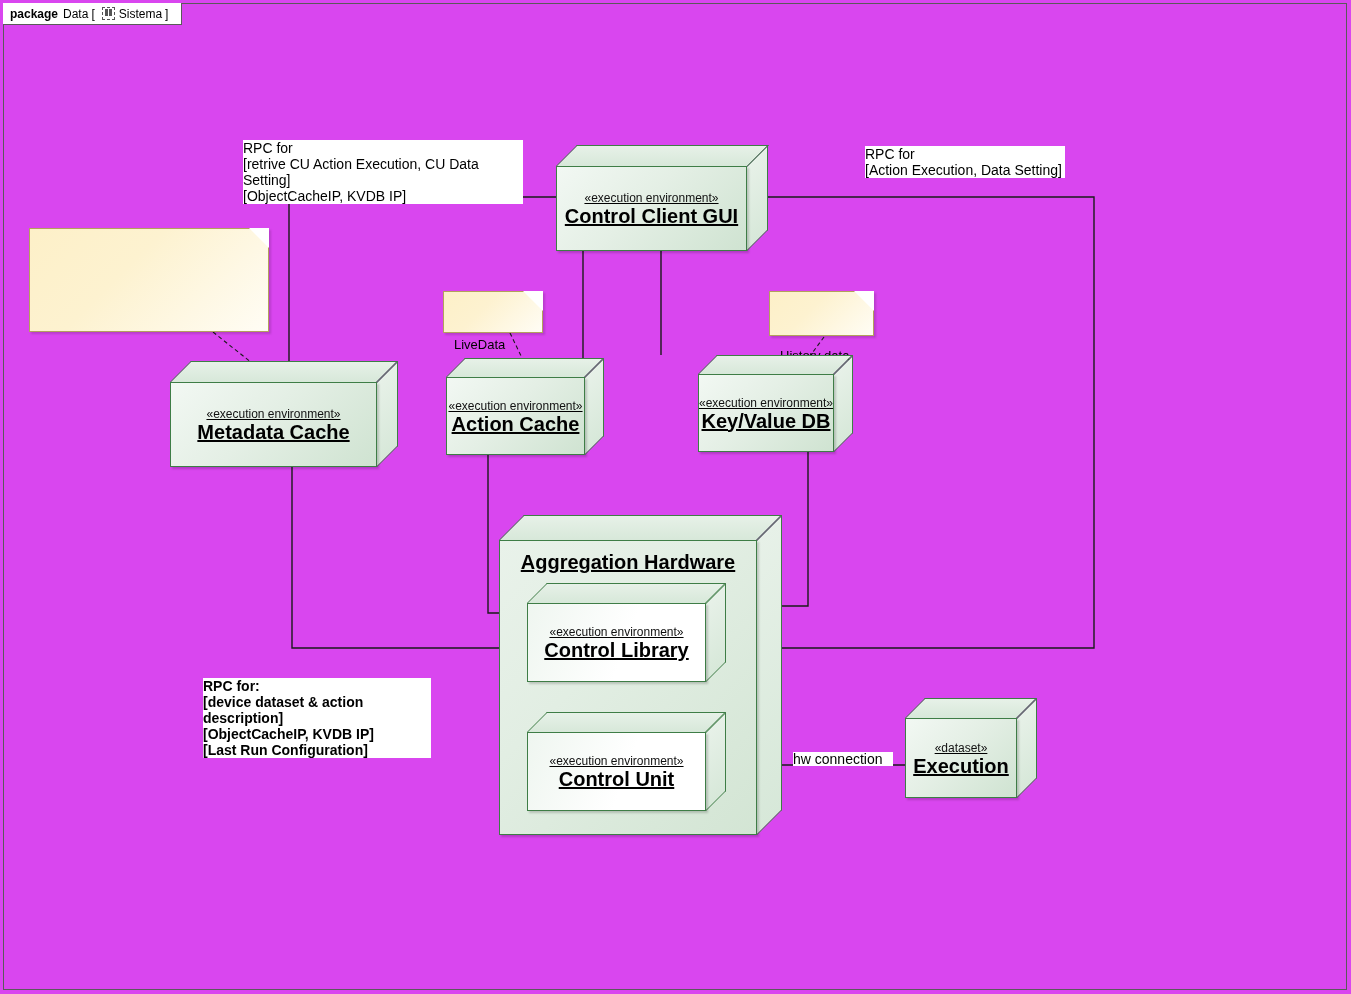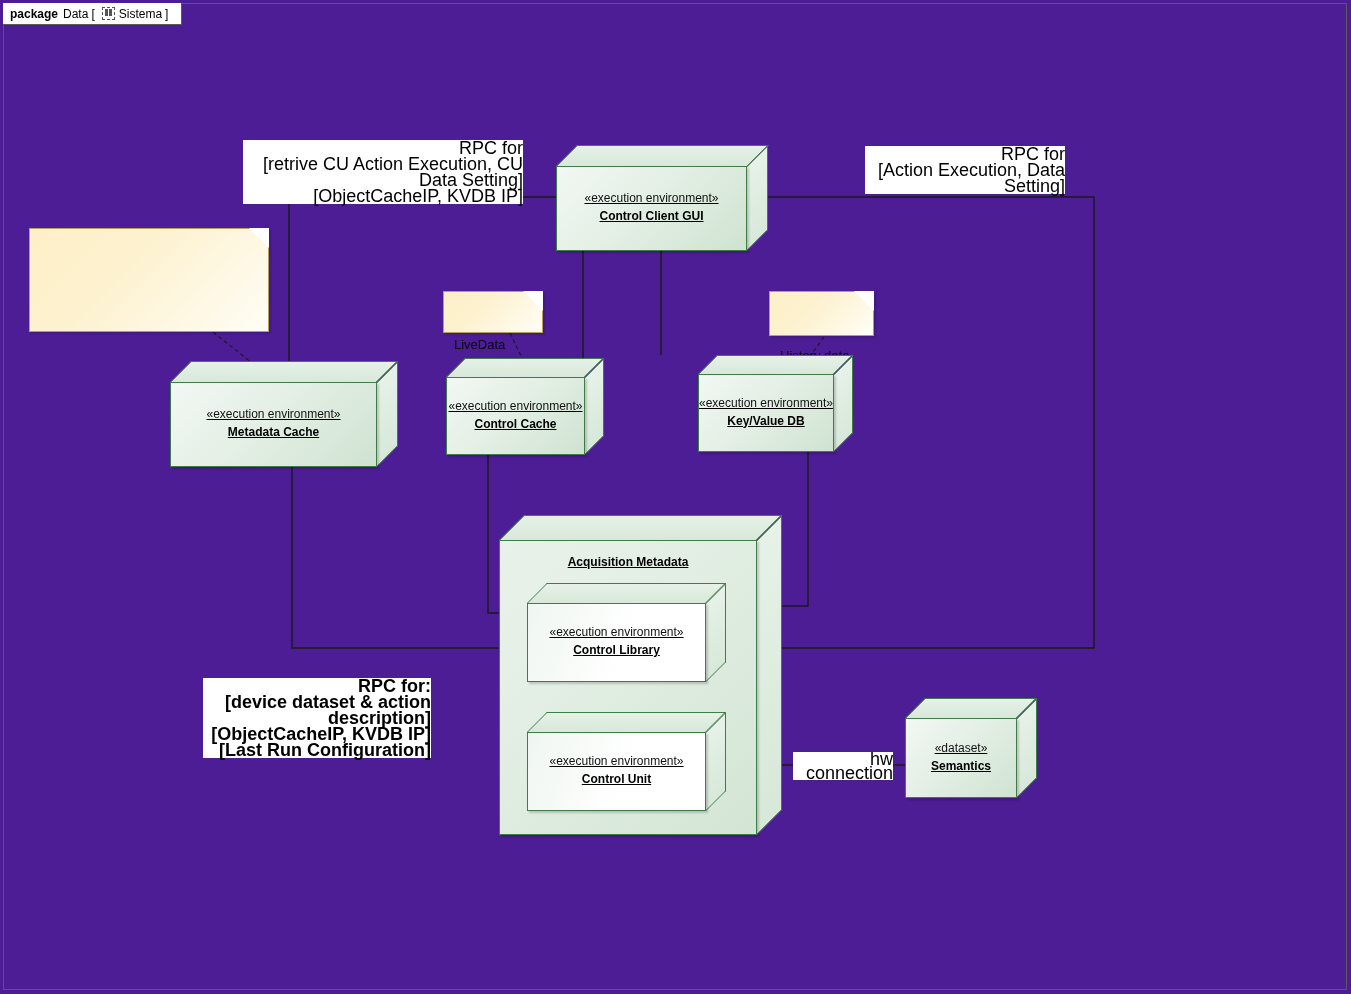--- a/index.html
+++ b/index.html
@@ -7,21 +7,21 @@
     padding: 0;
     background: #ffffff;
   }
   body {
     font-family: "Liberation Sans", sans-serif;
   }
   #canvas {
     position: relative;
     width: 1351px;
     height: 994px;
-    background: #4c1d95;
+    background: #d946ef;
     overflow: hidden;
   }
   .frame {
     position: absolute;
     left: 3px;
     top: 3px;
     width: 1344px;
     height: 987px;
     border: 1px solid #5a5a5a;
     box-sizing: border-box;
@@ -109,21 +109,21 @@
     border: 1px solid #3e7d46;
   }
   .node .stereo {
     font-size: 12px;
     color: #111;
     line-height: 14px;
     margin-bottom: 2px;
     white-space: nowrap;
   }
   .node .nodename {
-    font-size: 12px;
+    font-size: 20px;
     font-weight: bold;
     color: #000;
     line-height: 19px;
     white-space: nowrap;
   }
   .node.container > .front > .nodename {
     width: 100%;
     text-align: center;
     margin-top: 12px;
   }
@@ -146,24 +146,24 @@
     right: -1px;
     top: -1px;
     width: 0; height: 0;
     border-left: 20px solid transparent;
     border-top: 20px solid #ffffff;
   }
 
   
   .elabel {
     position: absolute;
-    font-size: 18px;
+    font-size: 14px;
     line-height: 16px;
     color: #000;
-    text-align: right;
+    text-align: left;
     white-space: pre-line;
     background: #ffffff;
   }
 </style>
 </head>
 <body>
 
 <div id="canvas">
 
   <div class="frame"></div>
@@ -249,38 +249,38 @@
       <div class="stereo">«execution environment»</div>
       <div class="nodename">Metadata Cache</div>
     </div>
   </div>
 
   <div class="node" style="left:446px; top:358px; width:158px; height:97px;">
     <div class="top" style="left:0; top:0; width:139px; height:19px; transform: skewX(-45deg); transform-origin: bottom left; border-bottom:none;"></div>
     <div class="side" style="right:0; top:0; width:19px; height:78px; transform: skewY(-45deg); transform-origin: top right; border-left:none;"></div>
     <div class="front" style="left:0; top:19px; width:139px; height:78px;">
       <div class="stereo">«execution environment»</div>
-      <div class="nodename">Control Cache</div>
+      <div class="nodename">Action Cache</div>
     </div>
   </div>
 
   <div class="node" style="left:698px; top:355px; width:155px; height:97px;">
     <div class="top" style="left:0; top:0; width:136px; height:19px; transform: skewX(-45deg); transform-origin: bottom left; border-bottom:none;"></div>
     <div class="side" style="right:0; top:0; width:19px; height:78px; transform: skewY(-45deg); transform-origin: top right; border-left:none;"></div>
     <div class="front" style="left:0; top:19px; width:136px; height:78px;">
       <div class="stereo">«execution environment»</div>
       <div class="nodename">Key/Value DB</div>
     </div>
   </div>
 
   <div class="node container" style="left:499px; top:515px; width:283px; height:320px; z-index:1;">
     <div class="top" style="left:0; top:0; width:258px; height:25px; transform: skewX(-45deg); transform-origin: bottom left; border-bottom:none;"></div>
     <div class="side" style="right:0; top:0; width:25px; height:295px; transform: skewY(-45deg); transform-origin: top right; border-left:none;"></div>
     <div class="front" style="left:0; top:25px; width:258px; height:295px;">
-      <div class="nodename">Acquisition Metadata</div>
+      <div class="nodename">Aggregation Hardware</div>
     </div>
   </div>
 
   <div class="node light" style="left:527px; top:583px; width:199px; height:99px; z-index:2;">
     <div class="top" style="left:0; top:0; width:179px; height:20px; transform: skewX(-45deg); transform-origin: bottom left; border-bottom:none;"></div>
     <div class="side" style="right:0; top:0; width:20px; height:79px; transform: skewY(-45deg); transform-origin: top right; border-left:none;"></div>
     <div class="front" style="left:0; top:20px; width:179px; height:79px;">
       <div class="stereo">«execution environment»</div>
       <div class="nodename">Control Library</div>
     </div>
@@ -293,17 +293,17 @@
       <div class="stereo">«execution environment»</div>
       <div class="nodename">Control Unit</div>
     </div>
   </div>
 
   <div class="node" style="left:905px; top:698px; width:132px; height:100px;">
     <div class="top" style="left:0; top:0; width:112px; height:20px; transform: skewX(-45deg); transform-origin: bottom left; border-bottom:none;"></div>
     <div class="side" style="right:0; top:0; width:20px; height:80px; transform: skewY(-45deg); transform-origin: top right; border-left:none;"></div>
     <div class="front" style="left:0; top:20px; width:112px; height:80px;">
       <div class="stereo">«dataset»</div>
-      <div class="nodename">Semantics</div>
+      <div class="nodename">Execution</div>
     </div>
   </div>
 
 </div>
 
 </body></html>

